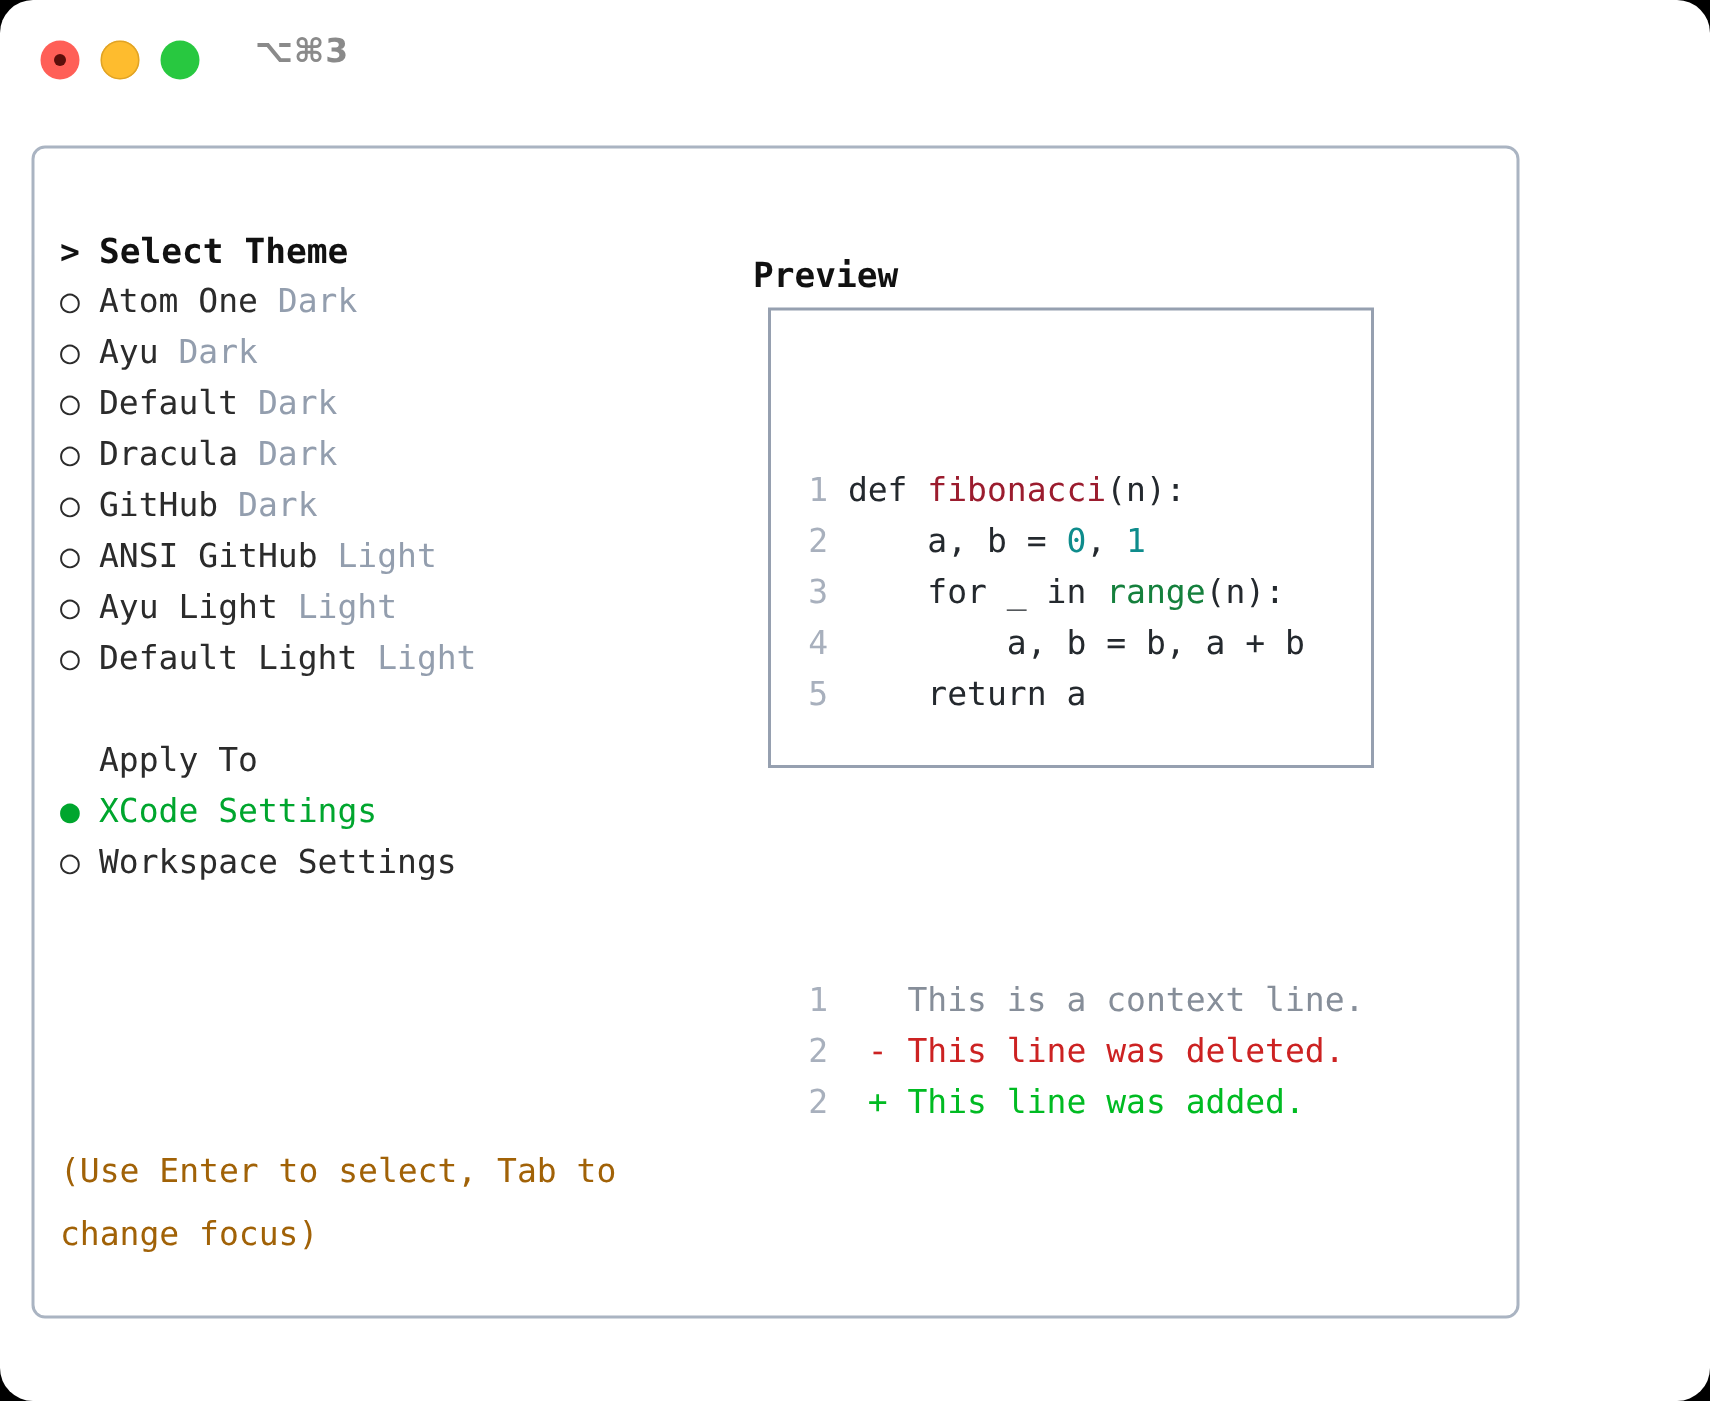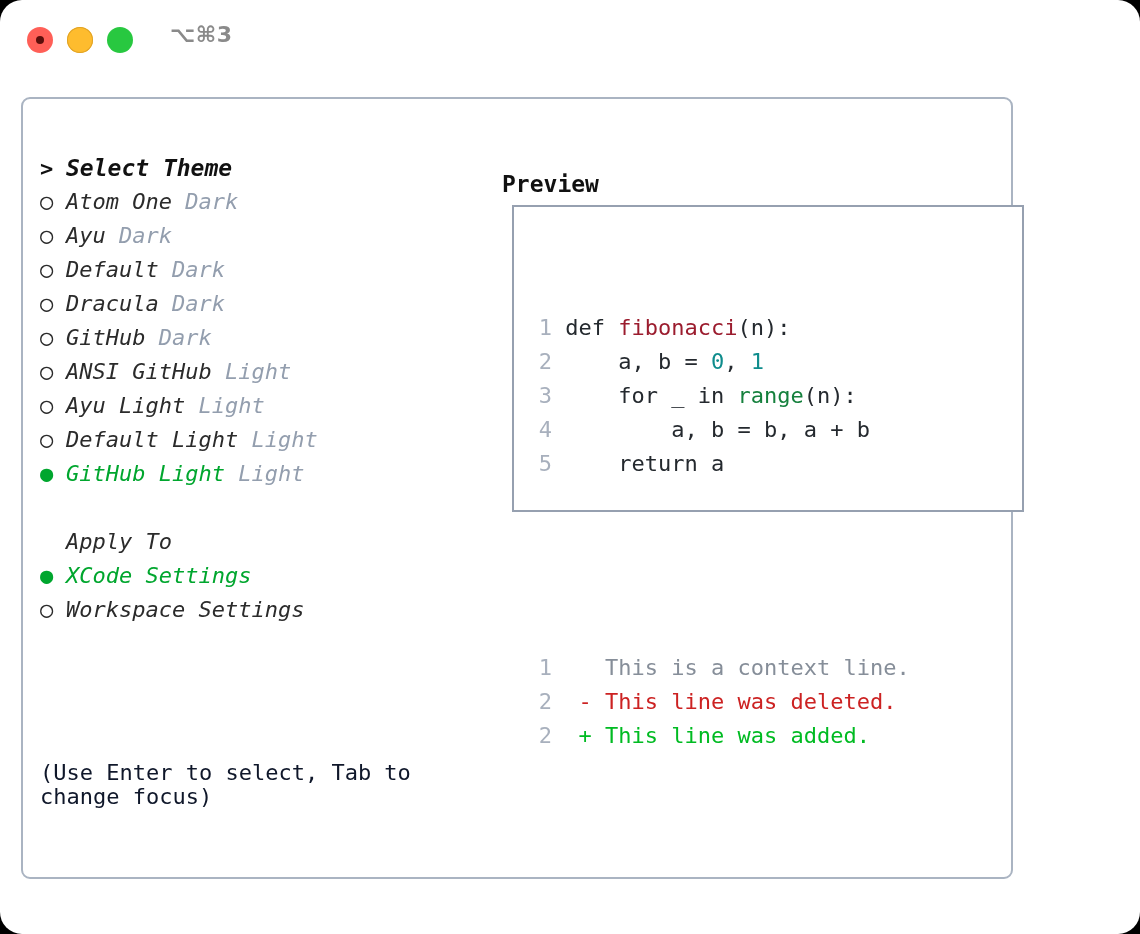--- a/index.html
+++ b/index.html
@@ -83,21 +83,20 @@
     top: 52px;
     width: 440px;
   }
 
   .row {
     height: 34px;
     line-height: 34px;
     font-size: 22px;
     white-space: nowrap;
     color: #2b2b2b;
-    font-style: italic;
   }
   .marker {
     display: inline-block;
     width: 26px;
     text-align: left;
     font-size: 22px;
   }
   .marker-empty { color: #2b2b2b; }
   .marker-sel   { color: #00a62e; }
   .marker-blank { color: transparent; }
@@ -114,43 +113,43 @@
   .variant { color: #939eae; }
 
   .section-label { color: #2b2b2b; }
 
   #hint {
     position: absolute;
     left: 17px;
     top: 662px;
     width: 420px;
     font-size: 22px;
-    line-height: 24px;
-    color: #0f172a;
+    line-height: 42px;
+    color: #a16207;
   }
 
   
   #right-col {
     position: absolute;
     left: 479px;
     top: 52px;
     width: 496px;
   }
   #preview-title {
     font-size: 23px;
     font-weight: bold;
     color: #111111;
     line-height: 34px;
     margin-top: 16px;
   }
   #preview-box {
     position: absolute;
     left: 10px;
     top: 54px;
-    width: 512px;
+    width: 404px;
     height: 307px;
     border: 2px solid #96a0b0;
     box-sizing: border-box;
     background: #ffffff;
   }
   .code-area {
     position: absolute;
     left: 16px;
     top: 36px;
     font-size: 22px;
@@ -192,21 +191,20 @@
 
       <div id="theme-rows">
           <div class="row"><span class="marker marker-empty">○</span><span class="name">Atom One</span><span class="variant"> Dark</span></div>
           <div class="row"><span class="marker marker-empty">○</span><span class="name">Ayu</span><span class="variant"> Dark</span></div>
           <div class="row"><span class="marker marker-empty">○</span><span class="name">Default</span><span class="variant"> Dark</span></div>
           <div class="row"><span class="marker marker-empty">○</span><span class="name">Dracula</span><span class="variant"> Dark</span></div>
           <div class="row"><span class="marker marker-empty">○</span><span class="name">GitHub</span><span class="variant"> Dark</span></div>
           <div class="row"><span class="marker marker-empty">○</span><span class="name">ANSI GitHub</span><span class="variant"> Light</span></div>
           <div class="row"><span class="marker marker-empty">○</span><span class="name">Ayu Light</span><span class="variant"> Light</span></div>
           <div class="row"><span class="marker marker-empty">○</span><span class="name">Default Light</span><span class="variant"> Light</span></div>
-          <div class="row"><span class="marker marker-sel">●</span><span class="name-selected">GitHub Light</span><span class="variant"> Light</span></div>
         </div>
 
       <div class="row" style="height:34px;">&nbsp;</div>
 
       <div class="row">
         <span class="marker marker-blank">&nbsp;</span><span class="section-label">Apply To</span>
       </div>
 
       <div id="apply-rows">
           <div class="row"><span class="marker marker-sel">●</span><span class="name-selected">XCode Settings</span></div>

